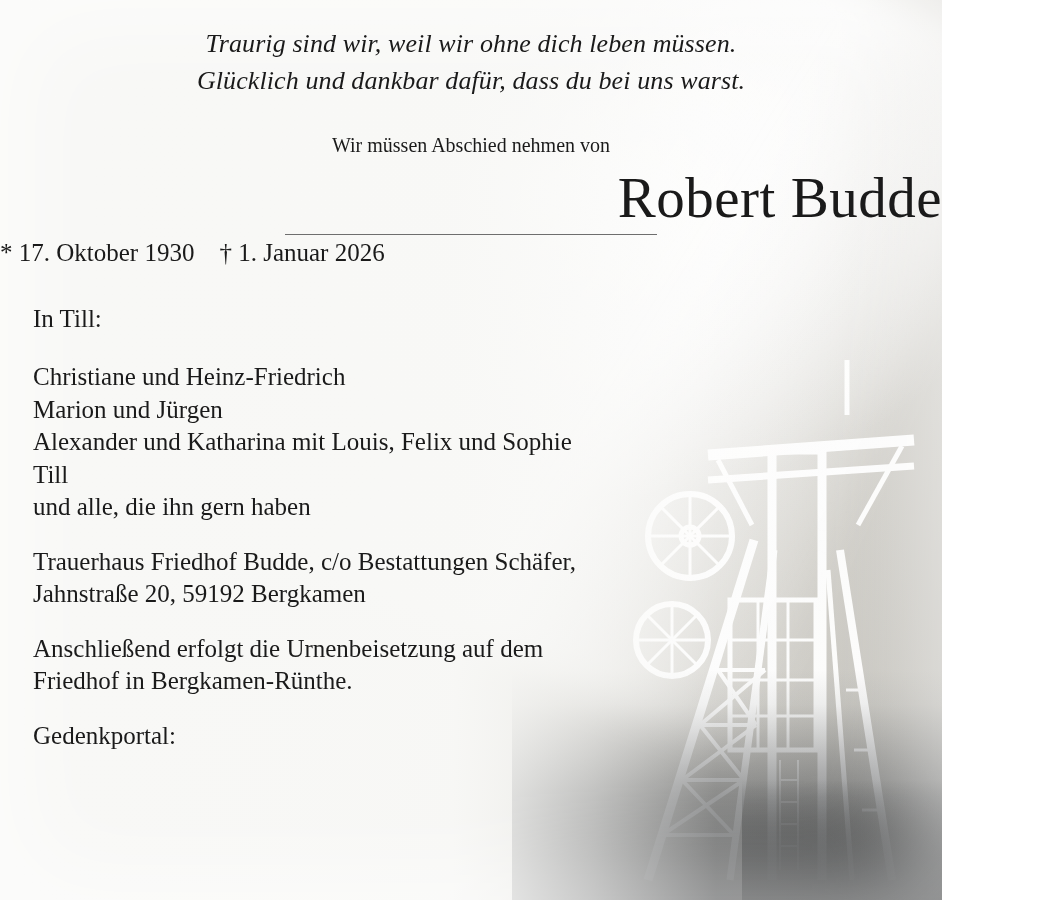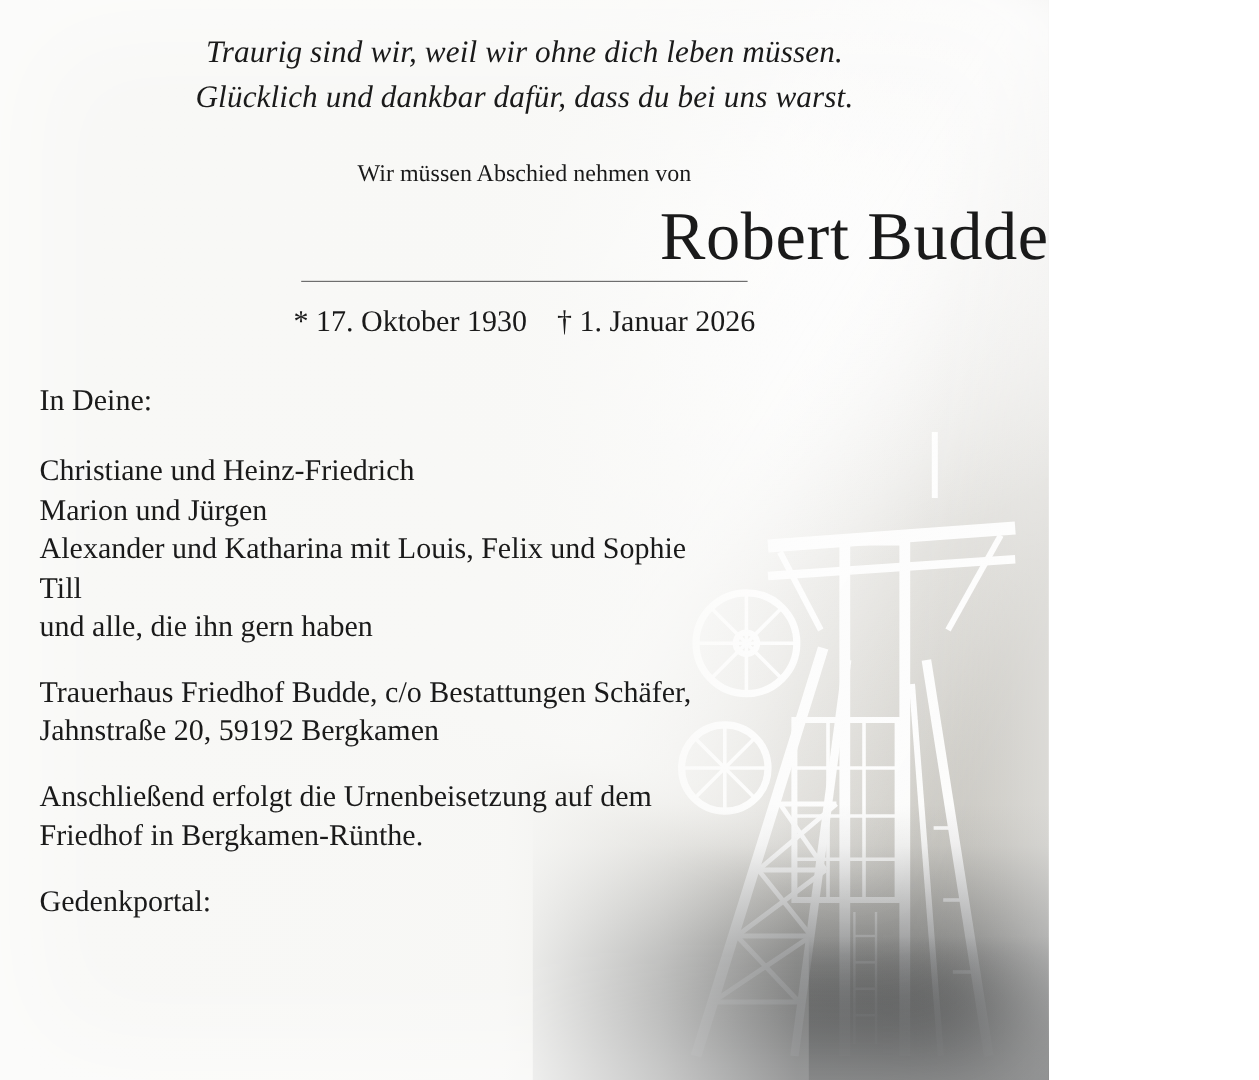--- a/index.html
+++ b/index.html
@@ -2,21 +2,21 @@
 <html><head>
 <meta charset="utf-8">
 <style>
   html, body {
     margin: 0;
     padding: 0;
     background: #ffffff;
   }
   #page {
     position: relative;
-    width: 874px;
+    width: 942px;
     height: 900px;
     overflow: hidden;
     background: #f3f3f0;
     font-family: "Liberation Serif", serif;
     color: #1a1a1a;
   }
   
   #photo {
     position: absolute;
     inset: 0;
@@ -99,23 +99,23 @@
     margin-top: 8px;
     letter-spacing: 0.5px;
   }
   .rule {
     width: 372px;
     height: 1px;
     background: #6e6e6e;
     margin: 4px auto 0 auto;
   }
   .dates {
-    text-align: center;
+    text-align: left;
     font-size: 25px;
-    margin-top: 20px;
+    margin-top: 4px;
     white-space: pre;
   }
   .body {
     margin-left: 33px;
     margin-top: 36px;
     font-size: 25px;
     line-height: 1.30;
     max-width: 700px;
   }
   .block { margin-bottom: 22px; }
@@ -216,21 +216,21 @@
     </div>
 
     <div class="intro">Wir müssen Abschied nehmen von</div>
 
     <div class="name">Robert Budde</div>
     <div class="rule"></div>
     <div class="dates">* 17. Oktober 1930    † 1. Januar 2026</div>
 
     <div class="body">
 
-      <div class="block">In Deine:</div>
+      <div class="block">In Till:</div>
 
       <div class="block names-block tight">
         <div>Christiane und Heinz-Friedrich</div>
         <div>Marion und Jürgen</div>
         <div>Alexander und Katharina mit Louis, Felix und Sophie</div>
         <div>Till</div>
         <div>und alle, die ihn gern haben</div>
       </div>
 
       <div class="block">

